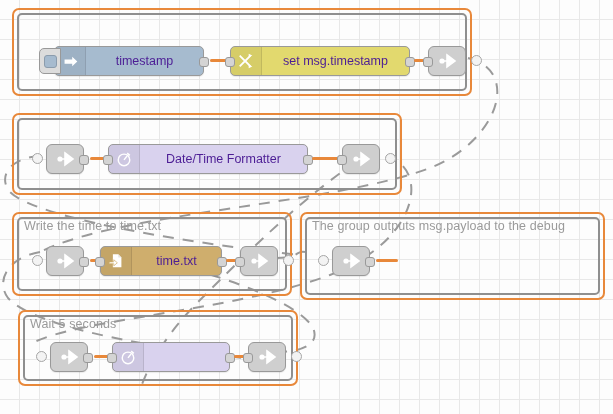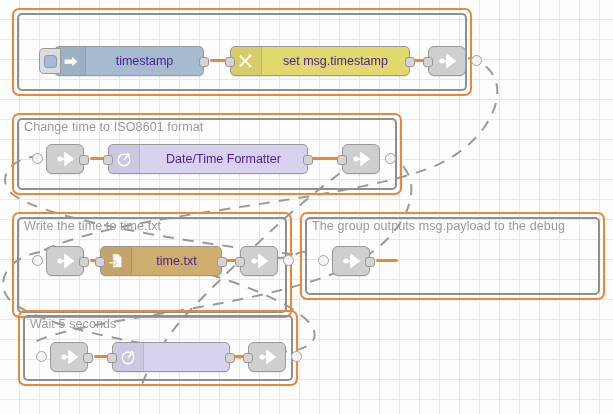--- a/index.html
+++ b/index.html
@@ -189,21 +189,20 @@
           <path d="M6 10 H10 M10 4 L18 10 L10 16 Z" stroke="#fff" stroke-width="1.6" fill="#fff"></path>
         </svg>
       </div>
       <div class="port in"></div>
     </div>
     <div class="endpoint" style="left:457px;top:45px;"></div>
   </div>
 
   <div class="group" style="left:12px;top:113px;width:390px;height:82px;">
     <div class="group-inner"></div>
-    <div class="group-label">Change time to ISO8601 format</div>
 
     <div class="endpoint" style="left:18px;top:38px;"></div>
     <div class="node link" style="left:32px;top:29px;">
       <div class="icon-box">
         <svg width="20" height="20" viewBox="0 0 20 20">
           <circle cx="5" cy="10" r="2.6" fill="#fff"></circle>
           <path d="M6 10 H10 M10 4 L18 10 L10 16 Z" stroke="#fff" stroke-width="1.6" fill="#fff"></path>
         </svg>
       </div>
       <div class="port out"></div>
@@ -229,21 +228,21 @@
         <svg width="20" height="20" viewBox="0 0 20 20">
           <circle cx="5" cy="10" r="2.6" fill="#fff"></circle>
           <path d="M6 10 H10 M10 4 L18 10 L10 16 Z" stroke="#fff" stroke-width="1.6" fill="#fff"></path>
         </svg>
       </div>
       <div class="port in"></div>
     </div>
     <div class="endpoint" style="left:371px;top:38px;"></div>
   </div>
 
-  <div class="group" style="left:12px;top:212px;width:280px;height:106px;">
+  <div class="group" style="left:12px;top:212px;width:280px;height:84px;">
     <div class="group-inner"></div>
     <div class="group-label">Write the time to time.txt</div>
 
     <div class="endpoint" style="left:18px;top:41px;"></div>
     <div class="node link" style="left:32px;top:32px;">
       <div class="icon-box">
         <svg width="20" height="20" viewBox="0 0 20 20">
           <circle cx="5" cy="10" r="2.6" fill="#fff"></circle>
           <path d="M6 10 H10 M10 4 L18 10 L10 16 Z" stroke="#fff" stroke-width="1.6" fill="#fff"></path>
         </svg>

